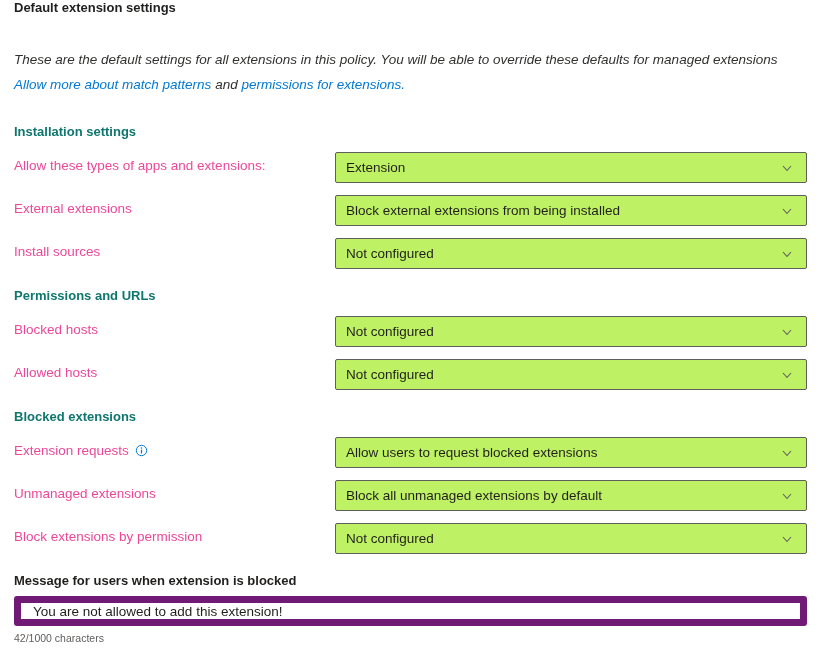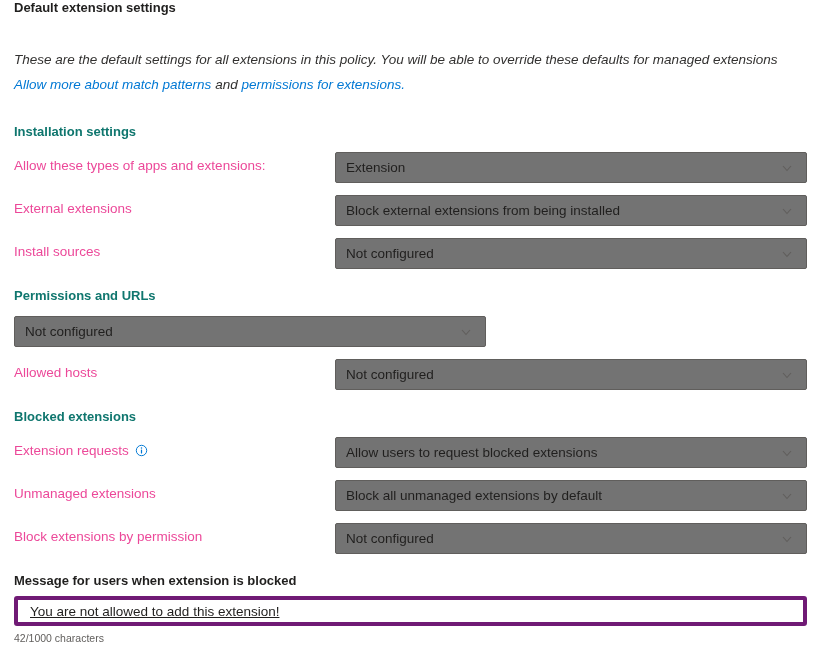--- a/index.html
+++ b/index.html
@@ -48,21 +48,21 @@
     align-items: center;
     gap: 6px;
   }
   .info-icon { display: inline-flex; margin-top: -2px; cursor: pointer; }
 
   .dropdown {
     width: 472px;
     height: 31px;
     border: 1px solid #605e5c;
     border-radius: 2px;
-    background: #737373;
+    background: #bef264;
     display: flex;
     align-items: center;
     justify-content: space-between;
     padding: 0 12px 0 10px;
     font-size: 13.5px;
     color: #201f1e;
     cursor: pointer;
     gap: 12px;
   }
   .dropdown-value { white-space: nowrap; overflow: hidden; }
@@ -71,29 +71,28 @@
   .message-heading {
     font-size: 13px;
     font-weight: 700;
     line-height: 16px;
     color: #201f1e;
     margin: 19px 0 7px 0;
   }
   .message-input {
     width: 793px;
     height: 30px;
-    border: 4px solid #701a75;
+    border: 7px solid #701a75;
     border-radius: 3px;
     padding: 0 12px;
     font-size: 13.5px;
     font-family: "Liberation Sans", sans-serif;
     color: #201f1e;
     outline: none;
     display: block;
-    text-decoration: underline;
   }
   .char-counter {
     font-size: 10.5px;
     color: #605e5c;
     margin-top: 6px;
     line-height: 12px;
   }
 </style>
 </head>
 <body>
@@ -151,20 +150,23 @@
         <svg width="14" height="14" viewBox="0 0 14 14">
             <polyline points="3,5 7,9.5 11,5" fill="none" stroke="#605e5c" stroke-width="1.1"></polyline>
           </svg>
       </span>
     </div>
   </div>
 
   <h2 class="section-heading">Permissions and URLs</h2>
 
   <div class="row">
+    <div class="row-label">
+      <span>Blocked hosts</span>
+    </div>
     <div class="dropdown">
       <span class="dropdown-value">Not configured</span>
       <span class="chevron">
         <svg width="14" height="14" viewBox="0 0 14 14">
             <polyline points="3,5 7,9.5 11,5" fill="none" stroke="#605e5c" stroke-width="1.1"></polyline>
           </svg>
       </span>
     </div>
   </div>
 

